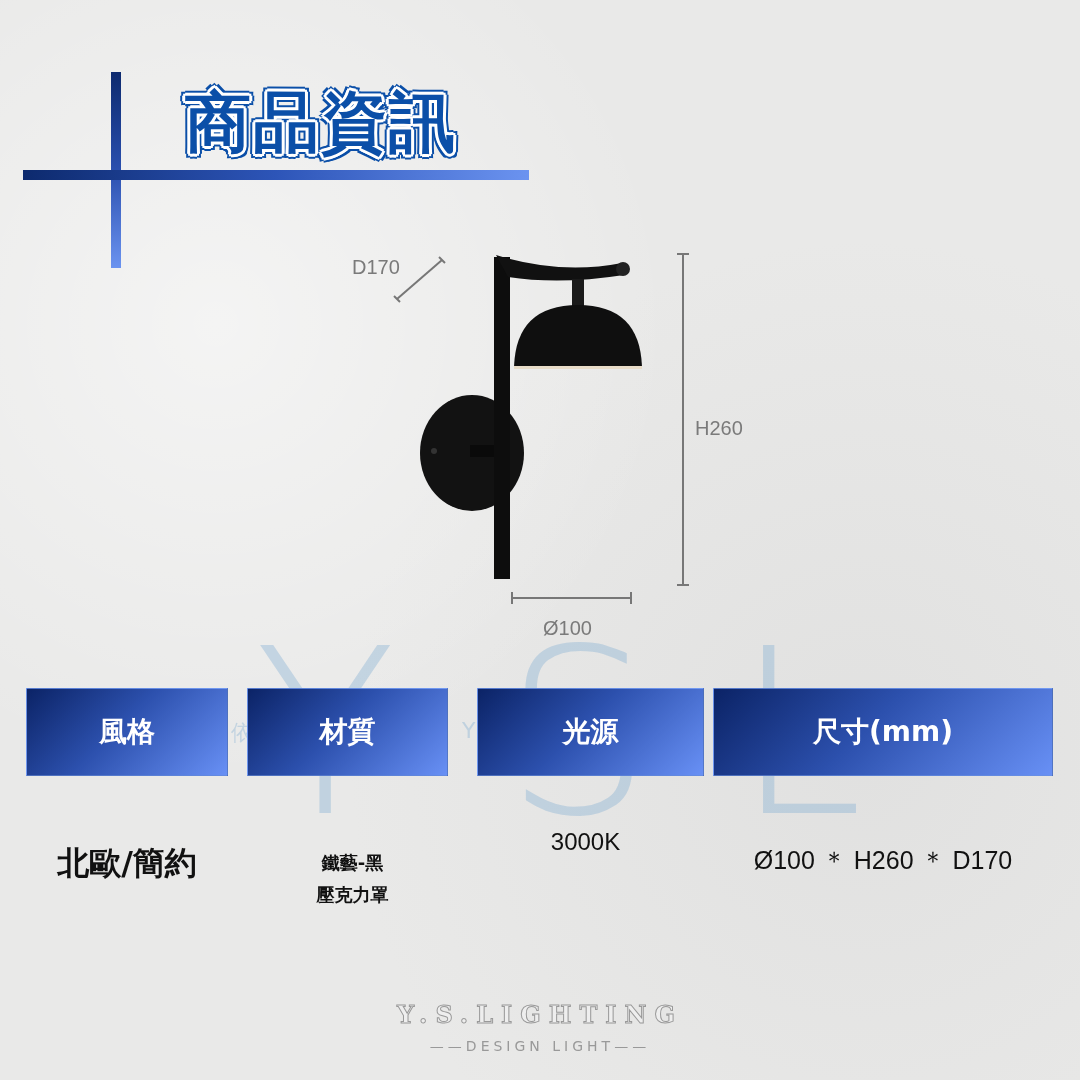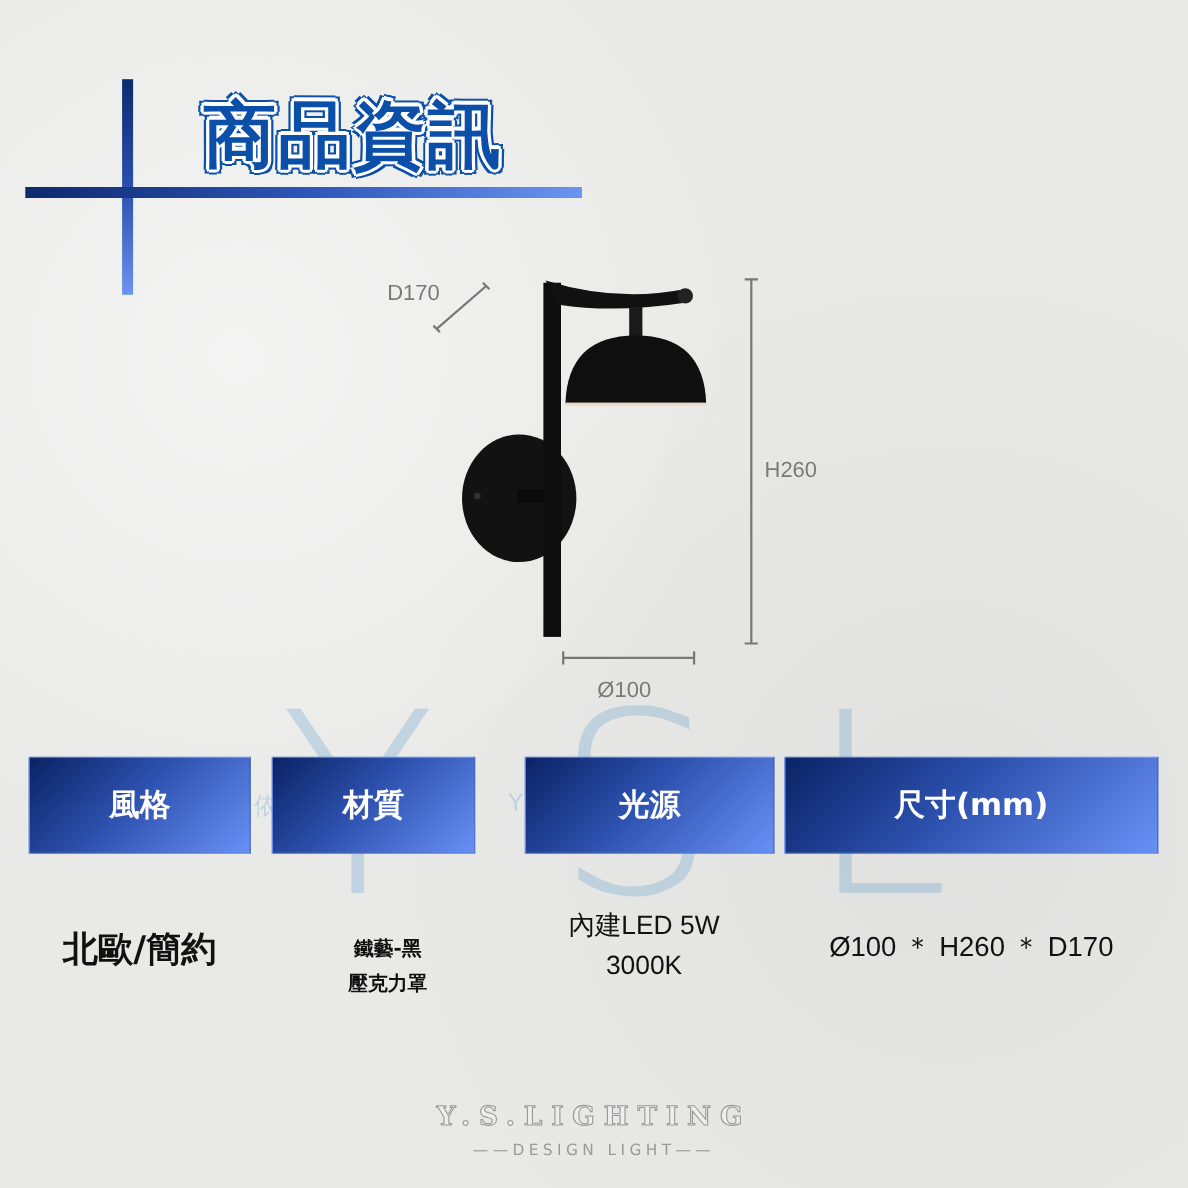--- a/index.html
+++ b/index.html
@@ -84,32 +84,31 @@
 <div class="abs dim" style="left:695px;top:417px;">H260</div>
 
 <svg class="abs" style="left:510px;top:590px;" width="124" height="16">
   <line x1="2" y1="8" x2="121" y2="8" stroke="#777" stroke-width="2"></line>
   <line x1="2" y1="2" x2="2" y2="14" stroke="#777" stroke-width="2"></line>
   <line x1="121" y1="2" x2="121" y2="14" stroke="#777" stroke-width="2"></line>
 </svg>
 <div class="abs dim" style="left:543px;top:617px;">Ø100</div>
 
 <div class="abs hdr" style="left:26px;width:202px;">風格</div>
-<div class="abs hdr" style="left:247px;width:185px;">材質</div>
+<div class="abs hdr" style="left:247px;width:201px;">材質</div>
 <div class="abs hdr" style="left:477px;width:227px;">光源</div>
 <div class="abs hdr" style="left:713px;width:340px;">尺寸(mm)</div>
 
 <div class="abs val" style="left:26px;width:202px;top:842px;font-size:32px;font-weight:bold;font-family:'DejaVu Sans',sans-serif;">北歐/簡約</div>
 
 <div class="abs val" style="left:247px;width:211px;top:826px;font-size:18px;font-weight:bold;font-family:'DejaVu Sans',sans-serif;line-height:32px;margin-top:21px;">
   <div>鐵藝-黑</div>
   <div>壓克力罩</div>
 </div>
 
 <div class="abs val" style="left:477px;width:217px;top:824px;font-size:24px;line-height:36px;">
-  <div>內建LED 5W</div>
   <div>3000K</div>
 </div>
 
 <div class="abs val" style="left:713px;width:340px;top:844px;font-size:25px;">Ø100 ＊ H260 ＊ D170</div>
 
 <div class="abs footer1">Y.S.LIGHTING</div>
 <div class="abs footer2">——DESIGN LIGHT——</div>
 
 </body></html>

